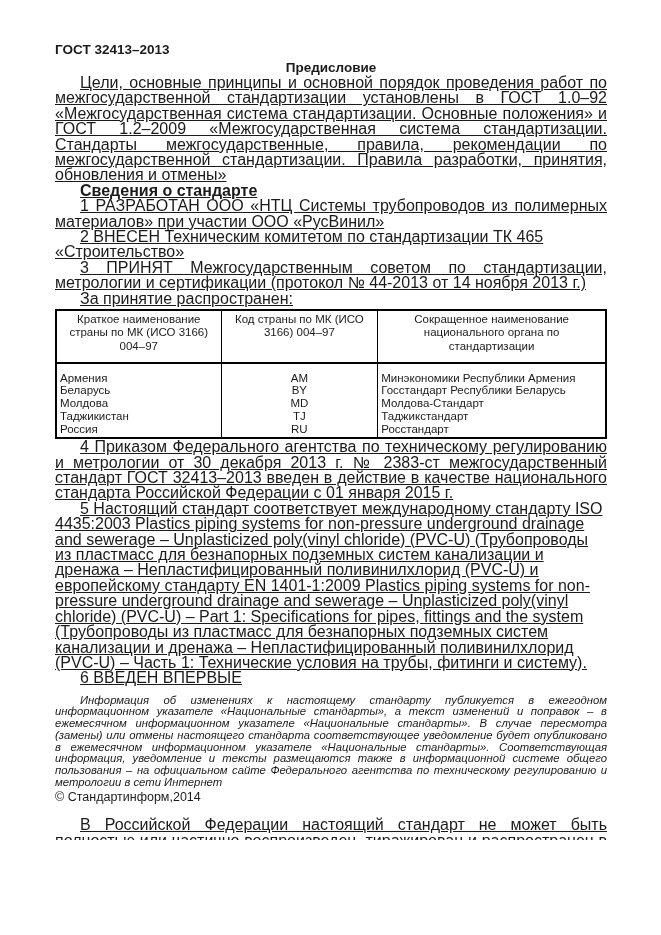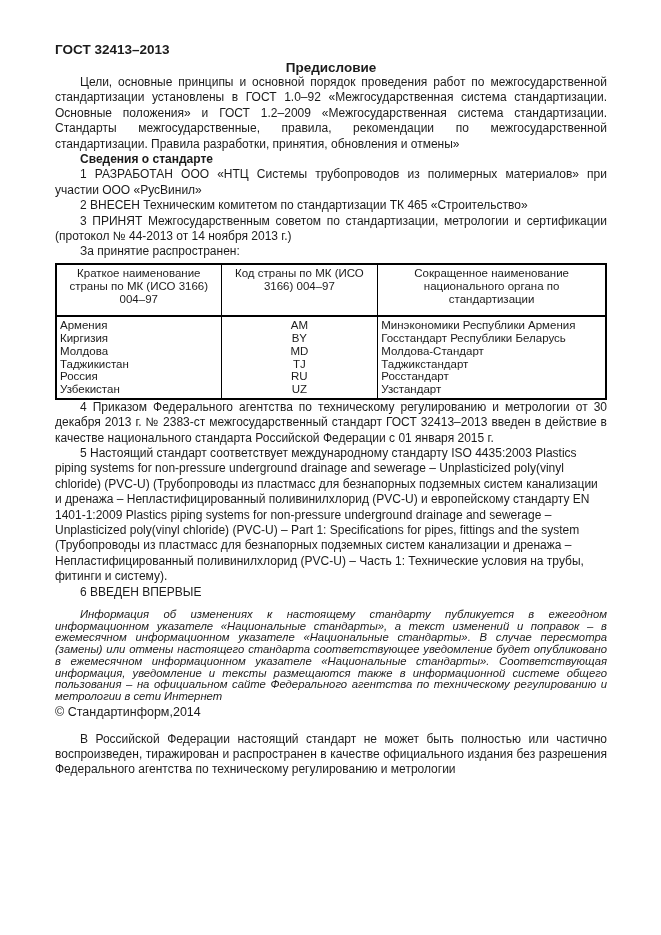--- a/index.html
+++ b/index.html
@@ -25,23 +25,24 @@
   }
   .doc-title {
     text-align: center;
     font-size: 13.5px;
     font-weight: bold;
     line-height: 15px;
     margin-top: 3px;
   }
   p.para {
     margin: 0;
-    font-size: 12px;
+    font-size: 16px;
     line-height: 15.4px;
     text-indent: 25px;
+    text-decoration: underline;
   }
   .justify { text-align: justify; }
   .mt-intro   { margin-top: 16px; }
   .mt-heading { margin-top: 10px; }
   .mt-item1   { margin-top: 10px; }
   .mt-item2   { margin-top: 16px; }
   .mt-item3   { margin-top: 13px; }
   .mt-vote    { margin-top: 9px; }
   .mt-clause4 { margin-top: 16px; }
   .mt-clause5 { margin-top: 13px; }
@@ -69,21 +70,21 @@
     line-height: 13.2px;
     padding: 2px 3px 9px;
   }
   table.vote-table td {
     border-left: 1.5px solid #000;
     border-right: 1.5px solid #000;
     vertical-align: top;
     line-height: 12.7px;
     padding: 0 3px;
   }
-  table.vote-table tbody tr:first-child td { padding-top: 2px; }
+  table.vote-table tbody tr:first-child td { padding-top: 8px; }
   table.vote-table tbody tr:last-child td { padding-bottom: 2px; }
   td.cell-country, th.h-country { padding-left: 9px; }
   td.cell-code { text-align: center; }
   td.cell-org { padding-left: 9px; }
 
   p.notice {
     margin: 9px 0 0;
     font-size: 11.3px;
     line-height: 11.7px;
     font-style: italic;
@@ -136,44 +137,39 @@
         <th>Сокращенное наименование национального органа по стандартизации</th>
       </tr>
     </thead>
     <tbody>
       <tr>
         <td class="cell-country">Армения</td>
         <td class="cell-code">AM</td>
         <td class="cell-org">Минэкономики Республики Армения</td>
       </tr>
       <tr>
-        <td class="cell-country">Киргизия</td>
+        <td class="cell-country">Беларусь</td>
         <td class="cell-code">BY</td>
         <td class="cell-org">Госстандарт Республики Беларусь</td>
       </tr>
       <tr>
         <td class="cell-country">Молдова</td>
         <td class="cell-code">MD</td>
         <td class="cell-org">Молдова-Стандарт</td>
       </tr>
       <tr>
         <td class="cell-country">Таджикистан</td>
         <td class="cell-code">TJ</td>
         <td class="cell-org">Таджикстандарт</td>
       </tr>
       <tr>
         <td class="cell-country">Россия</td>
         <td class="cell-code">RU</td>
         <td class="cell-org">Росстандарт</td>
       </tr>
-      <tr>
-        <td class="cell-country">Узбекистан</td>
-        <td class="cell-code">UZ</td>
-        <td class="cell-org">Узстандарт</td>
-      </tr>
     </tbody>
   </table>
 
   <p class="para justify mt-clause4">4 Приказом Федерального агентства по техническому регулированию и метрологии  от 30 декабря 2013 г. № 2383-ст межгосударственный стандарт ГОСТ 32413–2013 введен в действие в качестве национального стандарта Российской Федерации с 01 января 2015 г.</p>
   <p class="para mt-clause5">5  Настоящий стандарт соответствует международному стандарту ISO 4435:2003 Plastics piping systems for non-pressure underground drainage and sewerage – Unplasticized poly(vinyl chloride) (PVC-U) (Трубопроводы из пластмасс для безнапорных подземных систем канализации и дренажа – Непластифицированный поливинилхлорид (PVC-U) и европейскому стандарту EN 1401-1:2009 Plastics piping systems for non-pressure underground drainage and sewerage – Unplasticized poly(vinyl chloride) (PVC-U) – Part 1: Specifications for pipes, fittings and the system (Трубопроводы из пластмасс для безнапорных подземных систем канализации и дренажа – Непластифицированный поливинилхлорид (PVC-U) – Часть 1: Технические условия на трубы, фитинги и систему).</p>
   <p class="para mt-clause6">6 ВВЕДЕН ВПЕРВЫЕ</p>
 
   <p class="notice">Информация об изменениях  к настоящему стандарту публикуется  в ежегодном информационном указателе «Национальные стандарты», а текст изменений  и поправок – в ежемесячном информационном указателе «Национальные стандарты». В случае пересмотра (замены) или  отмены настоящего стандарта  соответствующее уведомление будет опубликовано  в ежемесячном информационном указателе «Национальные стандарты». Соответствующая информация, уведомление и тексты размещаются также в информационной системе общего пользования – на официальном сайте Федерального агентства по техническому регулированию и метрологии в сети Интернет</p>
 
   <div class="copyright">© Стандартинформ,2014</div>

